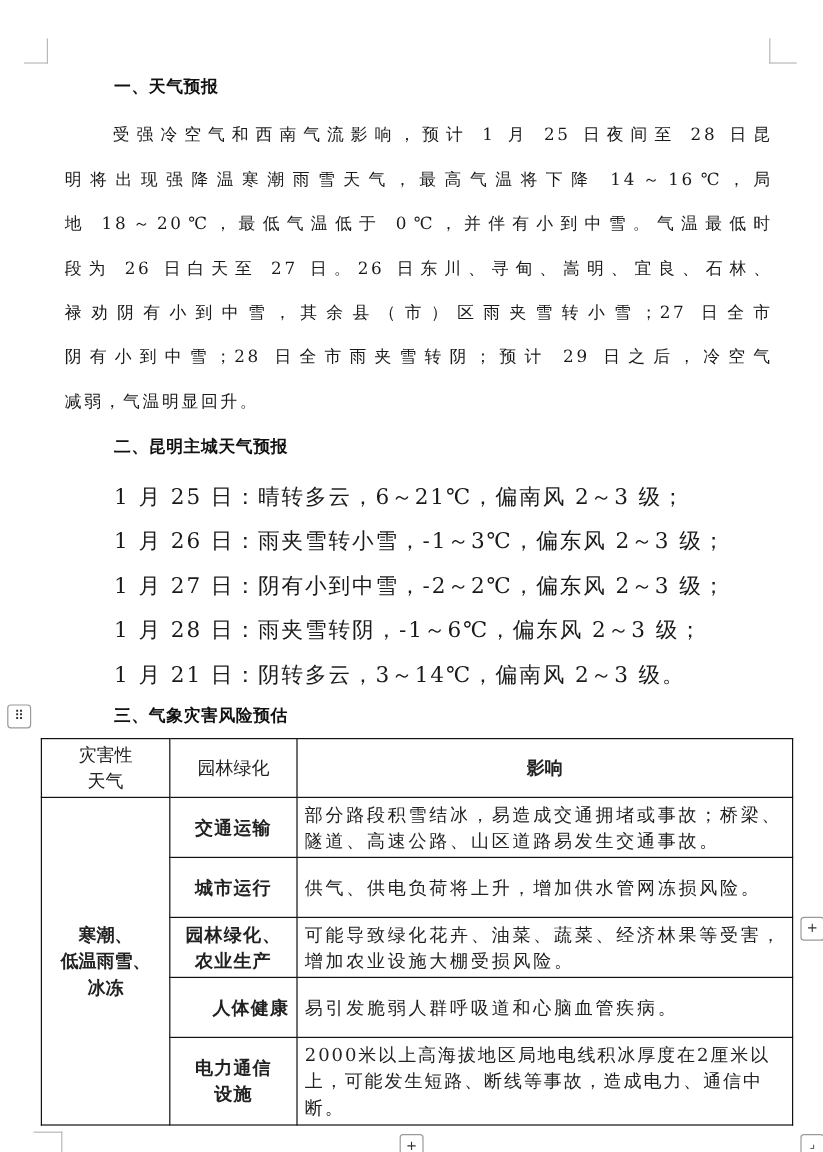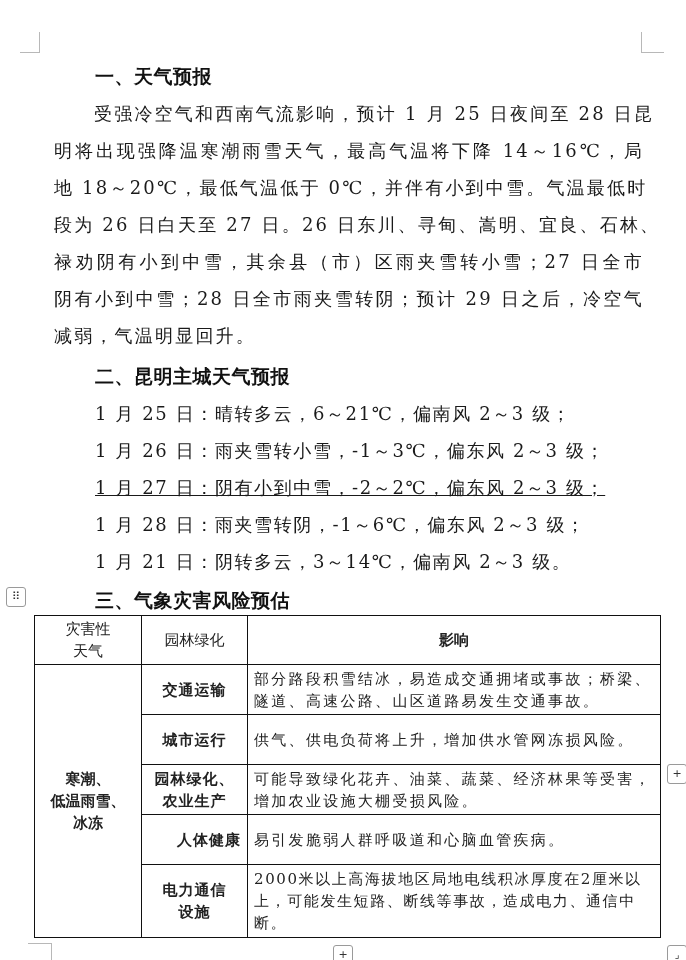--- a/index.html
+++ b/index.html
@@ -9,26 +9,26 @@
     font-family: "DejaVu Serif", "Liberation Serif", serif;
     color: #1a1a1a;
   }
   .crop { position: absolute; border-color: #b8b8b8; border-style: solid; border-width: 0; }
   .crop-tl { left: 20px; top: 32px; width: 19px; height: 20px; border-right-width: 1px; border-bottom-width: 1px; }
   .crop-tr { left: 641px; top: 32px; width: 22px; height: 20px; border-left-width: 1px; border-bottom-width: 1px; }
   .crop-bl { left: 28px; top: 943px; width: 23px; height: 17px; border-right-width: 1px; border-top-width: 1px; }
   .h {
     position: absolute; left: 95px;
     font-family: "DejaVu Sans", "Liberation Sans", sans-serif;
-    font-weight: bold; font-size: 19px; color: #111;
+    font-weight: bold; font-size: 14px; color: #111;
     letter-spacing: 0.5px;
   }
   .p {
     position: absolute; left: 54px; width: 590px;
-    font-size: 18px; line-height: 37px; letter-spacing: 2.2px;
+    font-size: 14px; line-height: 37px; letter-spacing: 2.2px;
     text-align: justify; text-align-last: justify;
   }
   .p span { display: block; height: 37px; white-space: nowrap; }
   .p span.last { text-align-last: left; }
   .fc {
     position: absolute; left: 95px; font-size: 18px; letter-spacing: 1.6px; white-space: nowrap;
   }
   .handle {
     position: absolute; width: 18px; height: 18px; border: 1px solid #9a9a9a; border-radius: 3px;
     background: #fff; font-size: 11px; line-height: 18px; text-align: center; color: #333;
@@ -71,21 +71,21 @@
   <span>地 18～20℃，最低气温低于 0℃，并伴有小到中雪。气温最低时</span>
   <span>段为 26 日白天至 27 日。26 日东川、寻甸、嵩明、宜良、石林、</span>
   <span>禄劝阴有小到中雪，其余县（市）区雨夹雪转小雪；27 日全市</span>
   <span>阴有小到中雪；28 日全市雨夹雪转阴；预计 29 日之后，冷空气</span>
   <span class="last">减弱，气温明显回升。</span>
 </div>
 
 <div class="h" style="top:364px;">二、昆明主城天气预报</div>
 <div class="fc" style="top:402px;">1 月 25 日：晴转多云，6～21℃，偏南风 2～3 级；</div>
 <div class="fc" style="top:439px;">1 月 26 日：雨夹雪转小雪，-1～3℃，偏东风 2～3 级；</div>
-<div class="fc" style="top:476px;text-decoration:underline;">1 月 27 日：阴有小到中雪，-2～2℃，偏东风 2～3 级；</div>
+<div class="fc" style="top:476px;">1 月 27 日：阴有小到中雪，-2～2℃，偏东风 2～3 级；</div>
 <div class="fc" style="top:513px;">1 月 28 日：雨夹雪转阴，-1～6℃，偏东风 2～3 级；</div>
 <div class="fc" style="top:550px;">1 月 21 日：阴转多云，3～14℃，偏南风 2～3 级。</div>
 
 <div class="handle" style="left:6px; top:587px;">⠿</div>
 <div class="h" style="top:588px;">三、气象灾害风险预估</div>
 
 <table class="risk">
   <colgroup>
     <col style="width:107px">
     <col style="width:106px">

